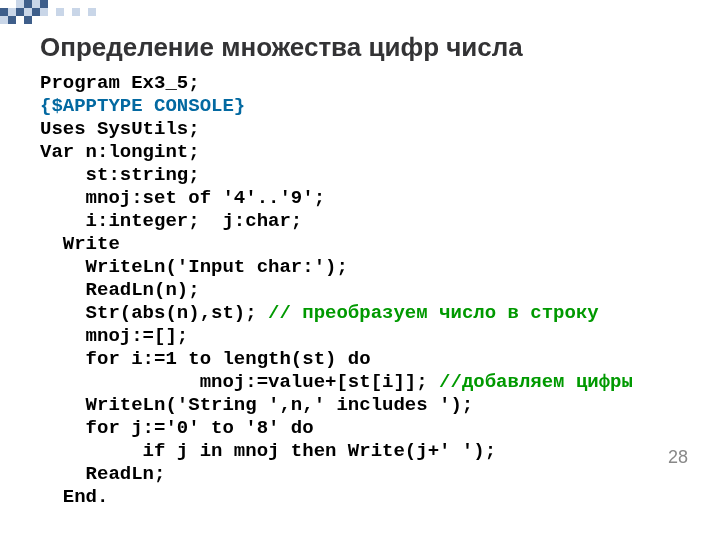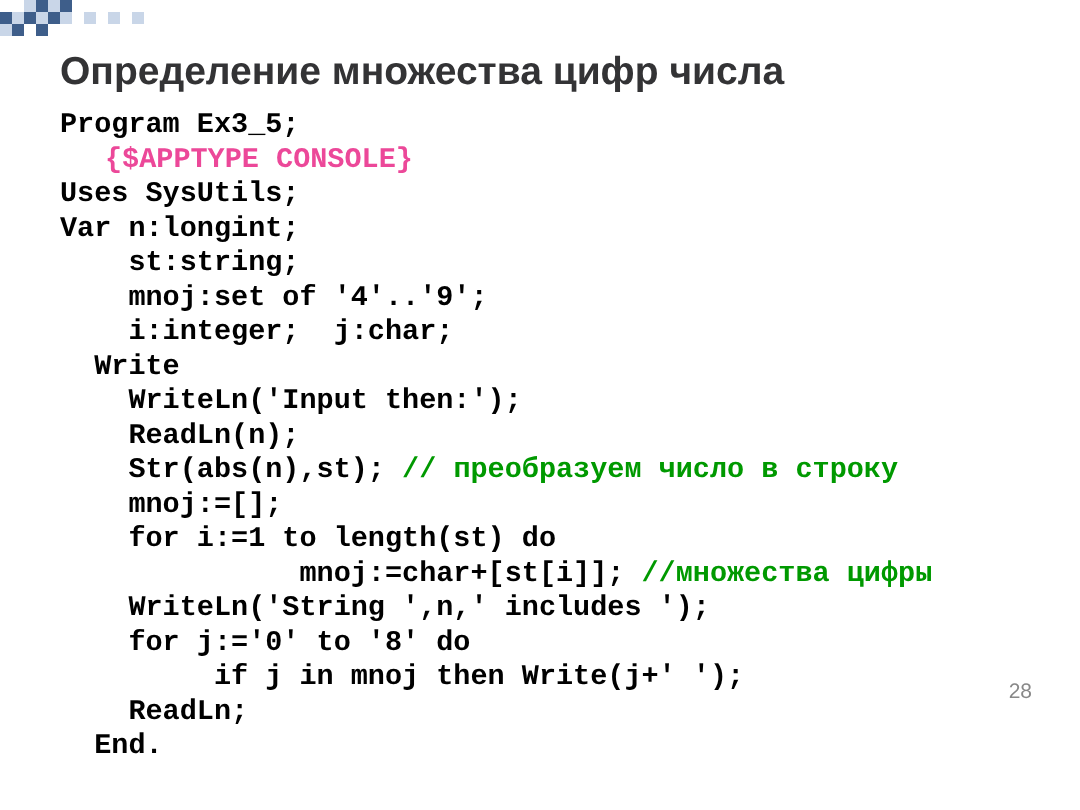--- a/index.html
+++ b/index.html
@@ -39,27 +39,27 @@
     position: absolute;
     left: 40px;
     top: 72px;
     font-family: "Courier New", Courier, monospace;
     font-size: 19px;
     font-weight: bold;
     color: #000000;
     line-height: 23px;
     white-space: pre;
   }
-  .code .directive { color: #ec4899; margin-left: 30px; }
+  .code .directive { color: #0369a1; }
   .code .comment   { color: #009900; font-family: Liberation Mono, monospace; }
   .pagenum {
     position: absolute;
     right: 32px;
     bottom: 16px;
-    font-size: 14px;
+    font-size: 18px;
     color: #888;
     font-family: Arial, sans-serif;
   }
 </style>
 </head>
 <body>
 
 <div class="slide">
 
   <svg class="deco" viewBox="0 0 96 30">
@@ -87,26 +87,26 @@
   <div class="title">Определение множества цифр числа</div>
 
   <div class="code"><span>Program Ex3_5;</span>
 <span class="directive">{$APPTYPE CONSOLE}</span>
 <span>Uses SysUtils;</span>
 <span>Var n:longint;</span>
 <span>    st:string;</span>
 <span>    mnoj:set of '4'..'9';</span>
 <span>    i:integer;  j:char;</span>
 <span>  Write</span>
-<span>    WriteLn('Input then:');</span>
+<span>    WriteLn('Input char:');</span>
 <span>    ReadLn(n);</span>
 <span>    Str(abs(n),st); </span><span class="comment">// преобразуем число в строку</span>
 <span>    mnoj:=[];</span>
 <span>    for i:=1 to length(st) do</span>
-<span>              mnoj:=char+[st[i]]; </span><span class="comment">//множества цифры</span>
+<span>              mnoj:=value+[st[i]]; </span><span class="comment">//добавляем цифры</span>
 <span>    WriteLn('String ',n,' includes ');</span>
 <span>    for j:='0' to '8' do</span>
 <span>         if j in mnoj then Write(j+' ');</span>
 <span>    ReadLn;</span>
 <span>  End.</span></div>
 
   <div class="pagenum">28</div>
 </div>
 
 </body></html>

